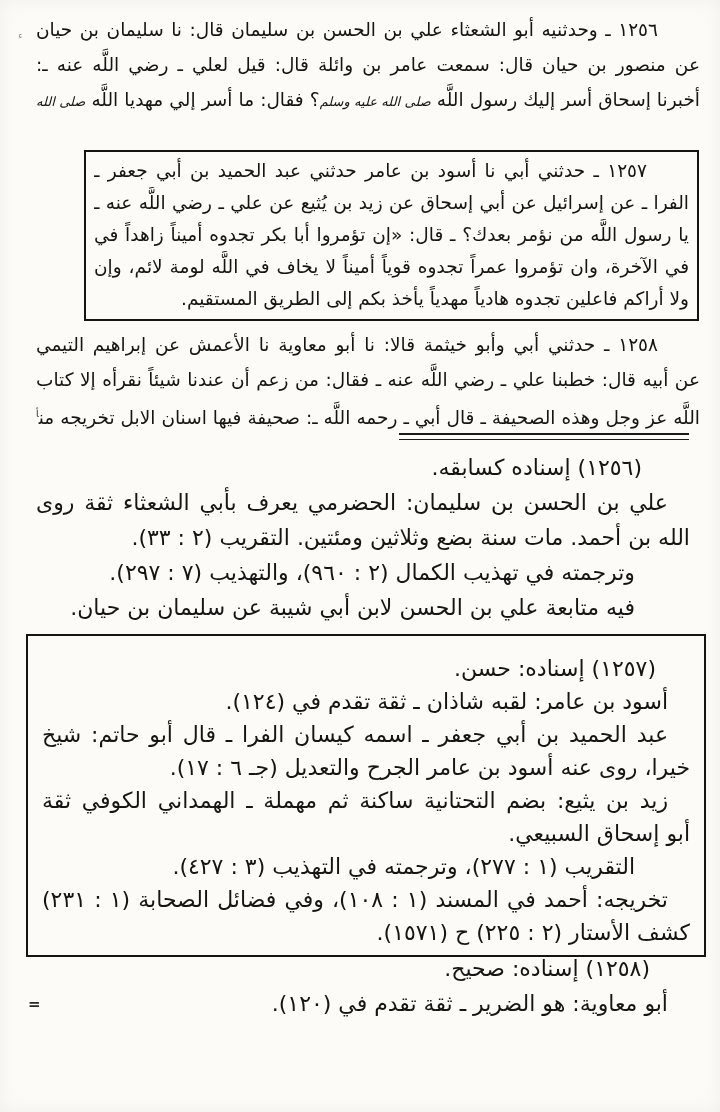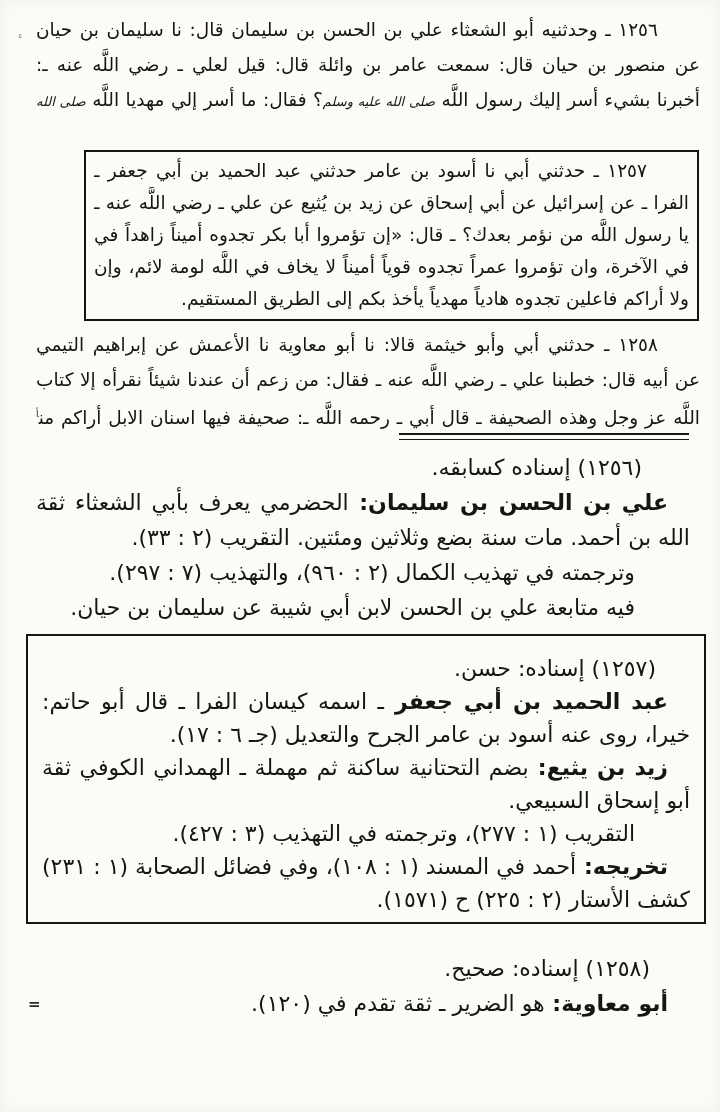--- a/index.html
+++ b/index.html
@@ -26,69 +26,70 @@
   #m1256{top:12px;right:20px;left:36px;}
   #m1257{top:150px;right:21px;left:48px;padding:3px 8px 4px;margin-left:36px;}
   #m1258{top:327px;right:20px;left:36px;}
   .sep{
     position:absolute;top:433px;right:31px;width:290px;height:4px;
     border-top:2px solid #1c1a18;border-bottom:1px solid #1c1a18;
   }
   #f1256{top:450px;right:30px;left:36px;}
   #f1257{top:634px;right:14px;left:26px;padding:16px 14px 6px;}
   #f1258{top:951px;right:30px;left:36px;}
-  .b{font-weight:bold;}
+  .b{font-weight:normal;}
   .sup{font-size:9px;vertical-align:super;}
   .saw{font-size:13px;letter-spacing:-0.4px;font-style:italic;}
   .eq{position:absolute;left:28px;top:995px;font-size:15px;font-weight:bold;color:#2a2826;}
   .pagenum{
     position:absolute;top:1066px;left:0;right:0;text-align:center;
     font-size:18px;font-weight:bold;letter-spacing:1px;
   }
   .margin-mark{position:absolute;left:18px;top:30px;font-size:10px;opacity:.45;}
 </style>
 </head>
 <body>
 
 <div class="page">
 
   <span class="margin-mark">ء</span>
 
   <div class="blk matn" id="m1256">
       <div class="tl" style="padding-right: 42px;"><span>١٢٥٦ ـ وحدثنيه أبو الشعثاء علي بن الحسن بن سليمان قال: نا سليمان بن حيان</span></div>
       <div class="tl"><span>عن منصور بن حيان قال: سمعت عامر بن وائلة قال: قيل لعلي ـ رضي اللَّه عنه ـ:</span></div>
-      <div class="tl"><span>أخبرنا بشيء أسر إليك رسول اللَّه </span><span class="saw">صلى الله عليه وسلم</span><span>؟ فقال: ما أسر إلي مهديا اللَّه </span><span class="saw">صلى الله عليه وسلم</span></div>
+      <div class="tl"><span>أخبرنا إسحاق أسر إليك رسول اللَّه </span><span class="saw">صلى الله عليه وسلم</span><span>؟ فقال: ما أسر إلي مهديا اللَّه </span><span class="saw">صلى الله عليه وسلم</span></div>
     </div>
 
   <div class="blk matn boxed" id="m1257">
       <div class="tl" style="padding-right: 42px;"><span>١٢٥٧ ـ حدثني أبي نا أسود بن عامر حدثني عبد الحميد بن أبي جعفر ـ يعني</span></div>
       <div class="tl"><span>الفرا ـ عن إسرائيل عن أبي إسحاق عن زيد بن يُثيع عن علي ـ رضي اللَّه عنه ـ قال: قيل</span></div>
       <div class="tl"><span>يا رسول اللَّه من نؤمر بعدك؟ ـ قال: «إن تؤمروا أبا بكر تجدوه أميناً زاهداً في الدنيا راغباً</span></div>
       <div class="tl"><span>في الآخرة، وان تؤمروا عمراً تجدوه قوياً أميناً لا يخاف في اللَّه لومة لائم، وإن تؤمروا علياً</span></div>
       <div class="tl nj"><span>ولا أراكم فاعلين تجدوه هادياً مهدياً يأخذ بكم إلى الطريق المستقيم.</span></div>
     </div>
 
   <div class="blk matn" id="m1258">
       <div class="tl" style="padding-right: 42px;"><span>١٢٥٨ ـ حدثني أبي وأبو خيثمة قالا: نا أبو معاوية نا الأعمش عن إبراهيم التيمي</span></div>
       <div class="tl"><span>عن أبيه قال: خطبنا علي ـ رضي اللَّه عنه ـ فقال: من زعم أن عندنا شيئاً نقرأه إلا كتاب</span></div>
-      <div class="tl"><span>اللَّه عز وجل وهذه الصحيفة ـ قال أبي ـ رحمه اللَّه ـ: صحيفة فيها اسنان الابل أراكم من</span><span class="sup">أ</span></div>
+      <div class="tl"><span>اللَّه عز وجل وهذه الصحيفة ـ قال أبي ـ رحمه اللَّه ـ: صحيفة فيها اسنان الابل تخريجه من</span><span class="sup">أ</span></div>
     </div>
 
   <div class="sep"></div>
 
   <div class="blk fn" id="f1256">
       <div class="tl nj" style="padding-right: 48px;"><span>(١٢٥٦) إسناده كسابقه.</span></div>
       <div class="tl" style="padding-right: 22px;"><span class="b">علي بن الحسن بن سليمان: </span><span>الحضرمي يعرف بأبي الشعثاء ثقة روى عن أبي خالد الأحمر وعنه عبد</span></div>
       <div class="tl nj"><span>الله بن أحمد. مات سنة بضع وثلاثين ومئتين. التقريب (٢ : ٣٣).</span></div>
       <div class="tl nj" style="padding-right: 55px;"><span>وترجمته في تهذيب الكمال (٢ : ٩٦٠)، والتهذيب (٧ : ٢٩٧).</span></div>
       <div class="tl nj" style="padding-right: 55px;"><span>فيه متابعة علي بن الحسن لابن أبي شيبة عن سليمان بن حيان.</span></div>
     </div>
 
   <div class="blk fn boxed" id="f1257">
       <div class="tl nj" style="padding-right: 34px;"><span>(١٢٥٧) إسناده: حسن.</span></div>
+      <div class="tl nj" style="padding-right: 22px;"><span class="b">أسود بن عامر: </span><span>لقبه شاذان ـ ثقة تقدم في (١٢٤).</span></div>
       <div class="tl" style="padding-right: 22px;"><span class="b">عبد الحميد بن أبي جعفر </span><span>ـ اسمه كيسان الفرا ـ قال أبو حاتم: شيخ كوفي وأثنى عليه شريك</span></div>
       <div class="tl nj"><span>خيرا، روى عنه أسود بن عامر الجرح والتعديل (جـ ٦ : ١٧).</span></div>
       <div class="tl" style="padding-right: 22px;"><span class="b">زيد بن يثيع: </span><span>بضم التحتانية ساكنة ثم مهملة ـ الهمداني الكوفي ثقة مخضرم ـ روى عن علي وعنه</span></div>
       <div class="tl nj"><span>أبو إسحاق السبيعي.</span></div>
       <div class="tl nj" style="padding-right: 55px;"><span>التقريب (١ : ٢٧٧)، وترجمته في التهذيب (٣ : ٤٢٧).</span></div>
       <div class="tl" style="padding-right: 22px;"><span class="b">تخريجه: </span><span>أحمد في المسند (١ : ١٠٨)، وفي فضائل الصحابة (١ : ٢٣١) ح (٢٨٤)، والبزار كما في</span></div>
       <div class="tl nj"><span>كشف الأستار (٢ : ٢٢٥) ح (١٥٧١).</span></div>
     </div>
 
   <div class="blk fn" id="f1258">

